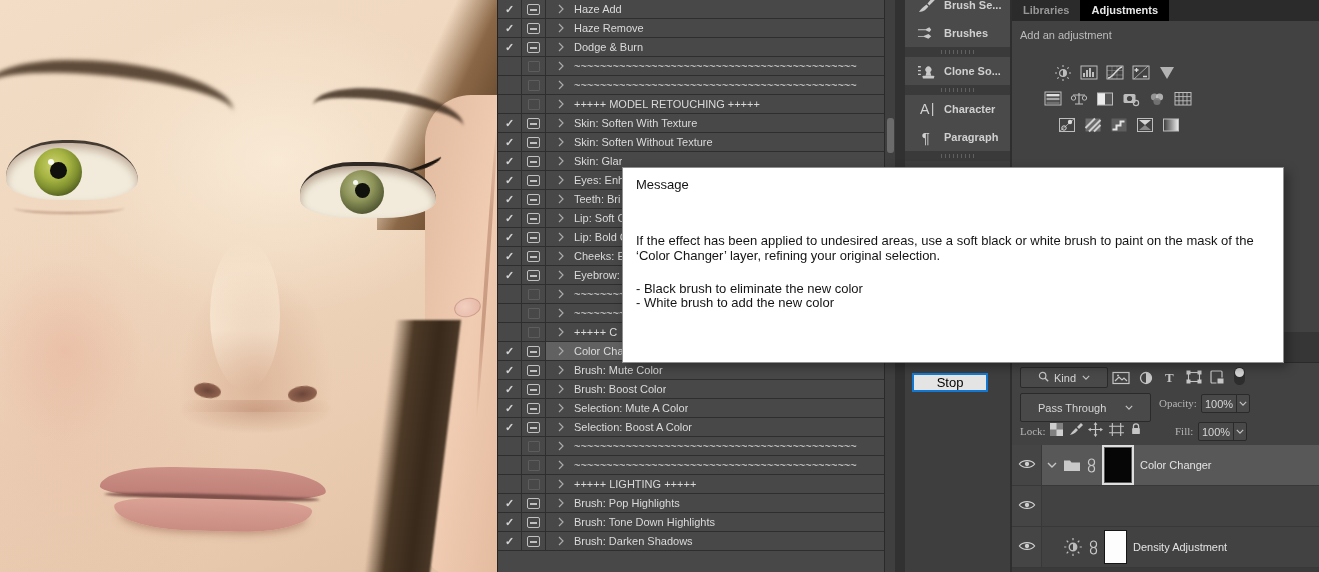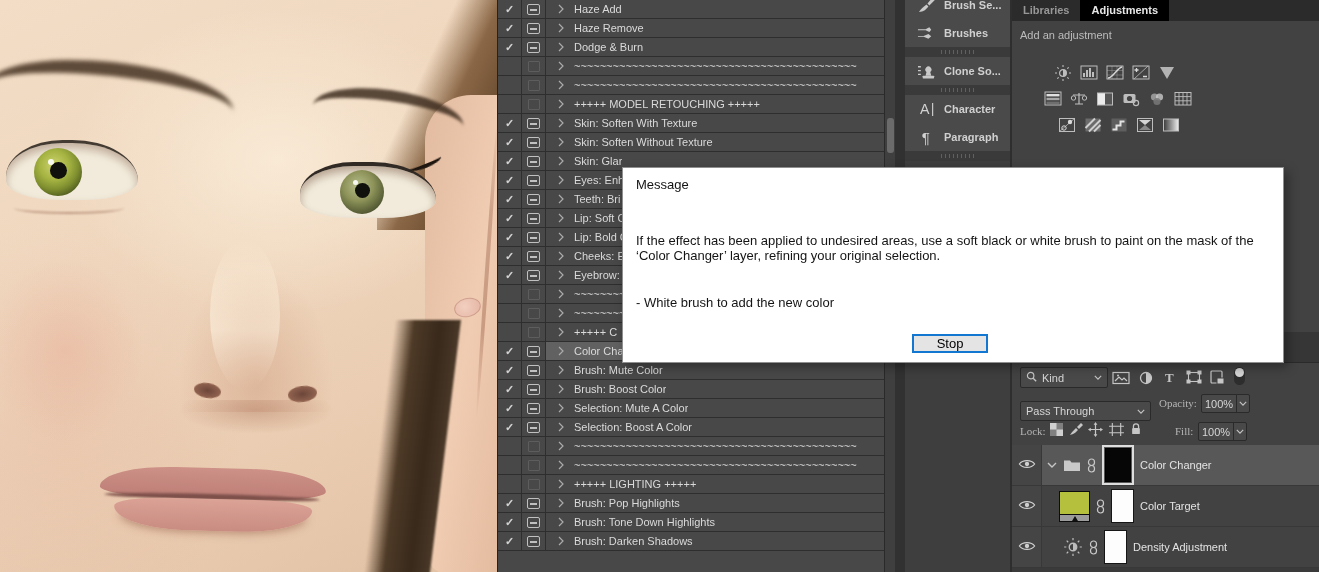--- a/index.html
+++ b/index.html
@@ -107,26 +107,26 @@
   .adj-row{position:absolute;display:flex;gap:8px;}
   #adj-row-0{top:44px;left:42px;}
   #adj-row-1{top:70px;left:32px;}
   #adj-row-2{top:96px;left:46px;}
   .adj-ic{width:18px;height:16px;display:flex;align-items:center;justify-content:center;}
   .adj-ic svg{width:18px;height:16px;}
 
   .layers-strip{position:absolute;left:0;top:332px;width:100%;height:31px;background:#363636;border-bottom:1px solid #2a2a2a;}
   .layers-controls{position:absolute;left:0;top:363px;width:100%;height:82px;background:#424242;}
   .dd{display:flex;align-items:center;background:#494949;border:1px solid #2a2a2a;border-radius:2px;
-      font-size:11px;color:#d6d6d6;padding:0 5px;gap:5px;position:absolute;}
+      font-size:11px;color:#d6d6d6;padding:0 17px;gap:5px;position:absolute;}
   .dd-chev{margin-left:auto;display:flex;}
   .dd-chev svg,.v-chev svg{width:8px;height:5px;}
   .kind-box{left:8px;top:4px;width:88px;height:21px;}
   .kind-box .s-ic svg{width:11px;height:11px;}
-  .pass-box{left:8px;top:30px;width:131px;height:20px;margin-top:8px;}
+  .pass-box{left:8px;top:30px;width:131px;height:29px;}
   .ctl-lbl{position:absolute;font-size:11px;color:#b5b5b5;font-family:Liberation Serif, serif;}
   .opacity-lbl{left:147px;top:34px;}
   .lock-lbl{left:8px;top:62px;}
   .fill-lbl{left:163px;top:62px;}
   .vbox{position:absolute;display:flex;align-items:center;background:#494949;border:1px solid #2a2a2a;
       border-radius:2px;font-size:11px;color:#d6d6d6;}
   .op-box{left:189px;top:31px;width:49px;height:19px;}
   .fill-box{left:186px;top:59px;width:49px;height:19px;}
   .v-val{flex:1;text-align:center;}
   .v-chev{width:13px;height:100%;display:flex;align-items:center;justify-content:center;border-left:1px solid #2a2a2a;}
@@ -940,34 +940,20 @@
           <span class="layer-name">Color Changer</span>
         </div>
       </div>
       <div class="layer-row">
         <div class="eye-cell">
           <span><svg viewBox="0 0 20 13">
                 <path d="M1.5 6.5C5 1.5 15 1.5 18.5 6.5 15 11.5 5 11.5 1.5 6.5z" fill="none" stroke="#cfcfcf" stroke-width="1.3"></path>
                 <circle cx="10" cy="6.5" r="2.4" fill="#cfcfcf"></circle>
               </svg></span>
         </div>
-        <div class="lay-content">
-          <span class="swatch">
-            <span class="swatch-color" style="background: rgb(181, 193, 60);"></span>
-            <span class="swatch-bar"></span>
-          </span>
-          <span class="link-ic">
-              <svg viewBox="0 0 9 15">
-                <rect x="1.5" y="1" width="6" height="6.5" rx="3" fill="none" stroke="#c9c9c9" stroke-width="1.2"></rect>
-                <rect x="1.5" y="7.5" width="6" height="6.5" rx="3" fill="none" stroke="#c9c9c9" stroke-width="1.2"></rect>
-              </svg>
-            </span>
-          <span class="mask-white"></span>
-          <span class="layer-name">Color Target</span>
-        </div>
       </div>
       <div class="layer-row">
         <div class="eye-cell">
           <span><svg viewBox="0 0 20 13">
                 <path d="M1.5 6.5C5 1.5 15 1.5 18.5 6.5 15 11.5 5 11.5 1.5 6.5z" fill="none" stroke="#cfcfcf" stroke-width="1.3"></path>
                 <circle cx="10" cy="6.5" r="2.4" fill="#cfcfcf"></circle>
               </svg></span>
         </div>
         <div class="lay-content">
           <span class="sun-ic">
@@ -988,17 +974,18 @@
           <span class="mask-white"></span>
           <span class="layer-name">Density Adjustment</span>
         </div>
       </div>
     </div>
   </div>
 
   <div class="dialog">
     <div class="dtitle">Message</div>
     <div class="dp2">If the effect has been applied to undesired areas, use a soft black or white brush to paint on the mask of the ‘Color Changer’ layer, refining your original selection.</div>
+    <div class="di1">- Black brush to eliminate the new color</div>
     <div class="di2">- White brush to add the new color</div>
-    <button class="stop-btn" style="border-color: rgb(17, 119, 208);">Stop</button>
+    <button class="stop-btn" style="border-color: rgb(17, 119, 208); margin-top: 39px;">Stop</button>
   </div>
 
 </div>
 
 </body></html>

